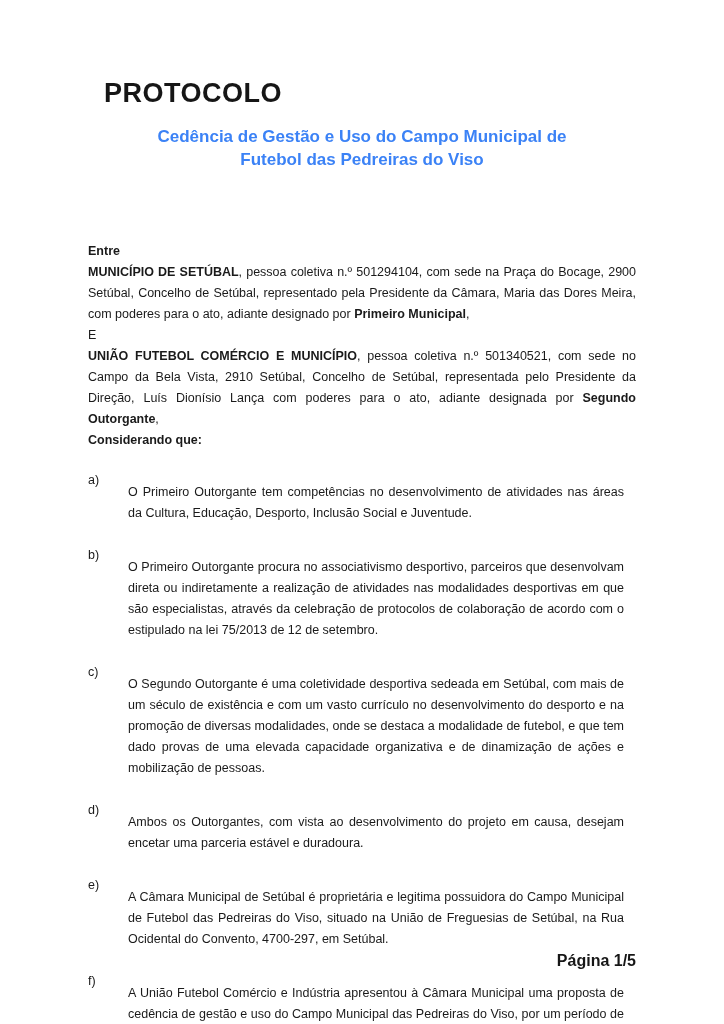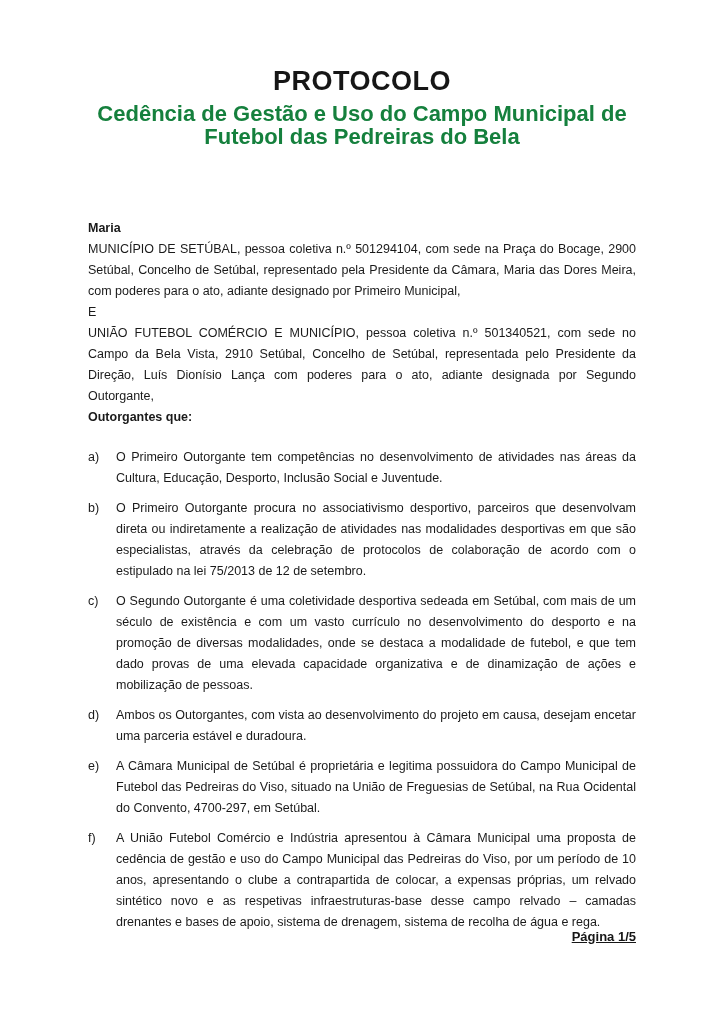--- a/index.html
+++ b/index.html
@@ -8,93 +8,91 @@
     position: relative;
     width: 724px;
     height: 1024px;
     background: #ffffff;
     font-family: "Liberation Sans", sans-serif;
     color: #1a1a1a;
     padding: 62px 88px 0 88px;
     overflow: hidden;
   }
   .doc-title {
-    margin: 4px;
+    margin: 16px;
     font-size: 27px;
     font-weight: bold;
-    text-align: center;
     letter-spacing: 0.5px;
     color: #161616;
   }
   .doc-subtitle {
     margin: 5px 0 0 0;
-    font-size: 22px;
+    font-size: 17px;
     font-weight: bold;
     text-align: center;
     line-height: 23px;
-    color: #15803d;
+    color: #3b82f6;
   }
   .body-text { font-size: 12.5px; line-height: 21px; }
   .parties { margin-top: 70px; }
   p.para {
     margin: 0;
     text-align: justify;
   }
-  .bold { font-weight: normal; }
+  .bold { font-weight: bold; }
   .entre-label { margin: 0; font-weight: bold; }
   .connector { margin: 14px 0 0 0; }
   .considering-heading {
     margin: 22px 0 0 0;
     font-weight: bold;
   }
   .considerations-list { margin-top: 19px; }
   .li {
     display: flex;
     margin-bottom: 9px;
   }
   .li-marker {
     flex: 0 0 28px;
     text-align: left;
   }
   .li-text {
     flex: 1;
-    margin: 0;
+    margin: 12px;
     text-align: justify;
   }
   .page-footer {
     position: absolute;
     right: 88px;
-    bottom: 80px;
-    font-size: 13px;
+    bottom: 54px;
+    font-size: 16px;
     font-weight: bold;
     color: #161616;
-    text-decoration: underline;
   }
 </style>
 </head>
 <body>
 
 <div class="page">
 
   <header>
     <h1 class="doc-title">PROTOCOLO</h1>
     <div class="doc-subtitle">
       <div>Cedência de Gestão e Uso do Campo Municipal de</div>
-      <div>Futebol das Pedreiras do Bela</div>
+      <div>Futebol das Pedreiras do Viso</div>
     </div>
   </header>
 
   <section class="parties body-text">
-    <p class="para entre-label">Maria</p>
+    <p class="para entre-label">Entre</p>
     <p class="para"><span class="bold">MUNICÍPIO DE SETÚBAL</span><span>, pessoa coletiva n.º 501294104, com sede na Praça do Bocage, 2900 Setúbal, Concelho de Setúbal, representado pela Presidente da Câmara, Maria das Dores Meira, com poderes para o ato, adiante designado por </span><span class="bold">Primeiro Municipal</span><span>,</span></p>
 
     <p class="para connector">E</p>
     <p class="para"><span class="bold">UNIÃO FUTEBOL COMÉRCIO E MUNICÍPIO</span><span>, pessoa coletiva n.º 501340521, com sede no Campo da Bela Vista, 2910 Setúbal, Concelho de Setúbal, representada pelo Presidente da Direção, Luís Dionísio Lança com poderes para o ato, adiante designada por </span><span class="bold">Segundo Outorgante</span><span>,</span></p>
 
-    <p class="para considering-heading">Outorgantes que:</p>
+    <p class="para considering-heading">Considerando que:</p>
   </section>
 
   <section class="considerations-list body-text">
     <div class="li">
       <span class="li-marker">a)</span>
       <p class="li-text">O Primeiro Outorgante tem competências no desenvolvimento de atividades nas áreas da Cultura, Educação, Desporto, Inclusão Social e Juventude.</p>
     </div>
     <div class="li">
       <span class="li-marker">b)</span>
       <p class="li-text">O Primeiro Outorgante procura no associativismo desportivo, parceiros que desenvolvam direta ou indiretamente a realização de atividades nas modalidades desportivas em que são especialistas, através da celebração de protocolos de colaboração de acordo com o estipulado na lei 75/2013 de 12 de setembro.</p>

